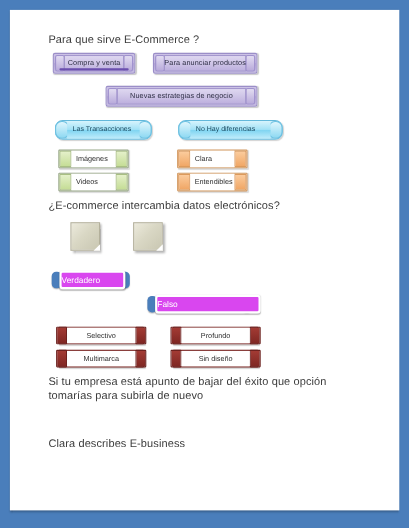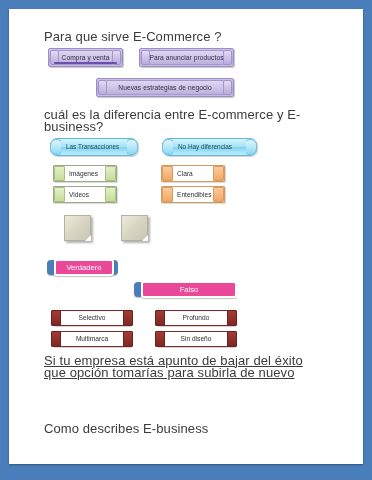--- a/index.html
+++ b/index.html
@@ -17,24 +17,24 @@
     position:absolute;left:9px;top:9px;width:354px;height:455px;
     background:#ffffff;
     box-sizing:border-box;
     box-shadow:0 1px 2px rgba(0,0,0,.35);
   }
   .page-inner{
     position:absolute;left:35px;top:22px;width:300px;
   }
 
   .q{
-    font-size:13px;color:#3b3b3b;line-height:12.5px;
+    font-size:10px;color:#3b3b3b;line-height:12.5px;
     margin:0 0 4px 0;letter-spacing:.1px;
   }
-  .q.wrap{width:275px;margin-bottom:12px;text-decoration:underline;}
+  .q.wrap{width:275px;margin-bottom:0;}
   .spacer-sm{height:7px;}
   .spacer-md{height:14px;}
   .spacer-lg{height:24px;}
 
   .row{position:relative;height:19px;margin-bottom:3px;}
   .row.tall{height:22px;}
 
   
   .btn-purple{
     position:absolute;height:17px;
@@ -132,23 +132,23 @@
   }
   .box-empty:after{
     content:"";position:absolute;right:-1px;bottom:-1px;
     border-width:0 0 6px 6px;border-style:solid;
     border-color:transparent transparent #ffffff transparent;
   }
 
   
   .btn-blue{
     position:absolute;height:17px;
-    background:#ec4899;border:2px solid #ffffff;border-radius:3px;
+    background:#d946ef;border:2px solid #ffffff;border-radius:3px;
     box-shadow:0 1px 1px rgba(0,0,0,.25);
-    display:flex;align-items:center;justify-content:center;
+    display:flex;align-items:center;
     box-sizing:border-box;
   }
   .btn-blue .lbl{font-size:7.6px;color:#ffffff;white-space:nowrap;}
   .blue-cap{
     position:absolute;width:9px;height:15px;
     background:#4a7ebb;border-radius:4px;
     box-shadow:0 1px 1px rgba(0,0,0,.25);
   }
 
   
@@ -200,21 +200,20 @@
           <div class="cap l"></div>
           <div class="cap r"></div>
           <div class="face">
             <span class="lbl">Nuevas estrategias de negocio</span>
           </div>
         </div>
       </div>
 
       <div class="spacer-md"></div>
 
-      <p class="q">cuál es la diferencia entre E-commerce y E-business?</p>
       <div class="row" style="height:20px;margin-bottom:0;">
         <div class="btn-teal" style="left:6px;top:0;width:86px;">
           <div class="cap l"></div>
           <div class="cap r"></div>
           <div class="face">
             <span class="lbl">Las Transacciones</span>
           </div>
         </div>
         <div class="btn-teal" style="left:118px;top:0;width:93px;">
           <div class="cap l"></div>
@@ -255,20 +254,21 @@
           <div class="cap l"></div>
           <div class="cap r"></div>
           <div class="face">
             <span class="lbl">Entendibles</span>
           </div>
         </div>
       </div>
 
       <div class="spacer-sm"></div>
 
+      <p class="q">¿E-commerce intercambia datos electrónicos?</p>
       <div class="row" style="height:34px;margin-bottom:0;">
         <div class="box-empty" style="left:20px;top:4px;">
           <span class="lbl"></span>
         </div>
         <div class="box-empty" style="left:77px;top:4px;">
           <span class="lbl"></span>
         </div>
       </div>
 
       <div class="spacer-md"></div>
@@ -323,17 +323,17 @@
         </div>
       </div>
 
       <div class="spacer-sm"></div>
 
       <p class="q wrap">Si tu empresa está apunto de bajar del éxito que opción tomarías para subirla de nuevo</p>
 
       <div class="spacer-lg"></div>
       <div class="spacer-sm"></div>
 
-      <p class="q">Como describes E-business</p>
+      <p class="q">Clara describes E-business</p>
 
     </div>
   </div>
 </div>
 
 </body></html>

